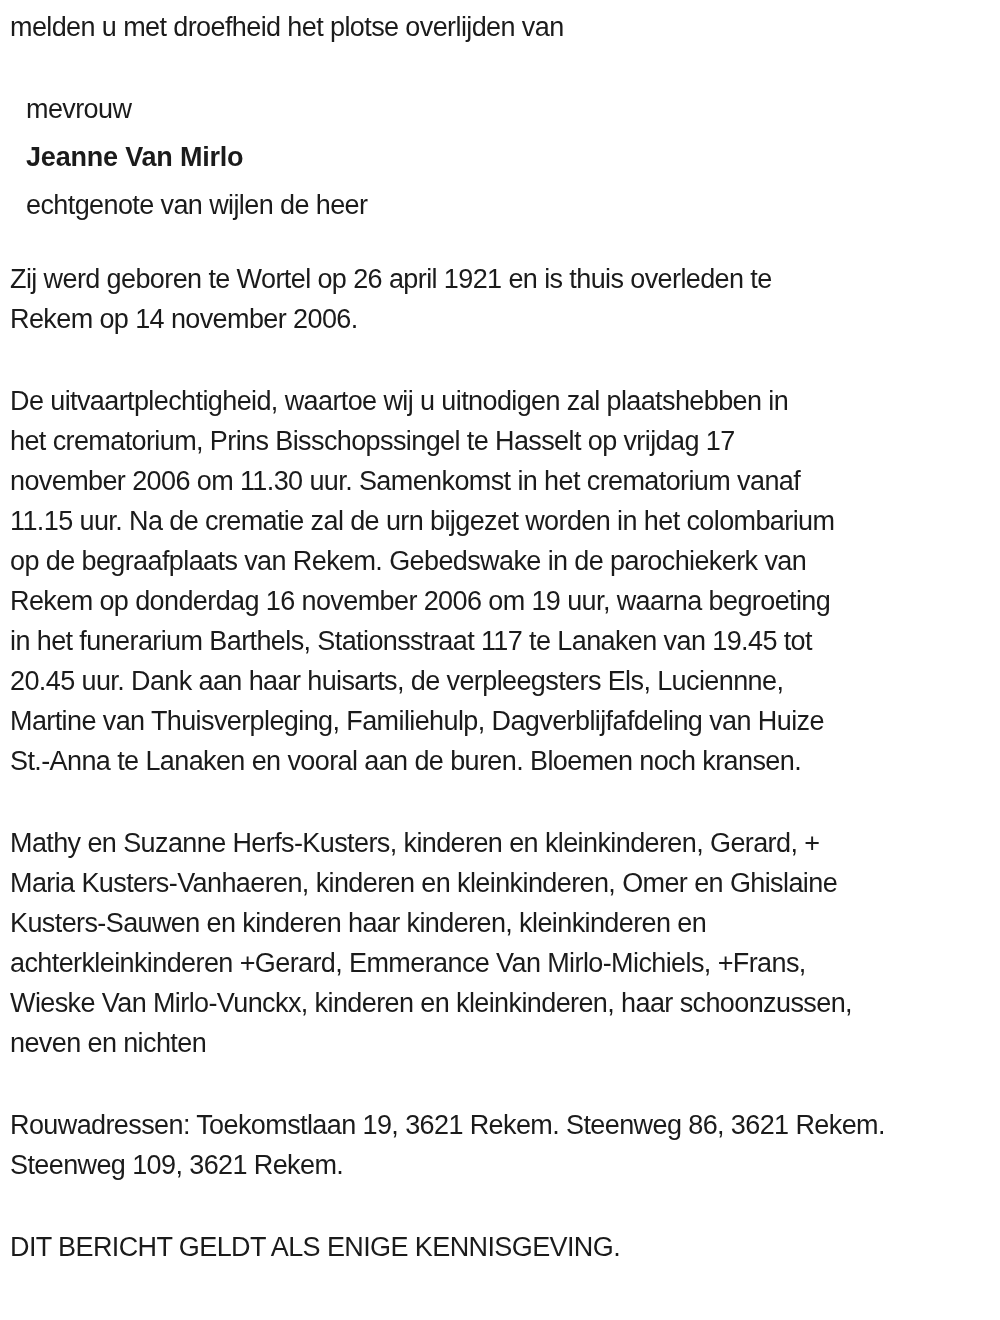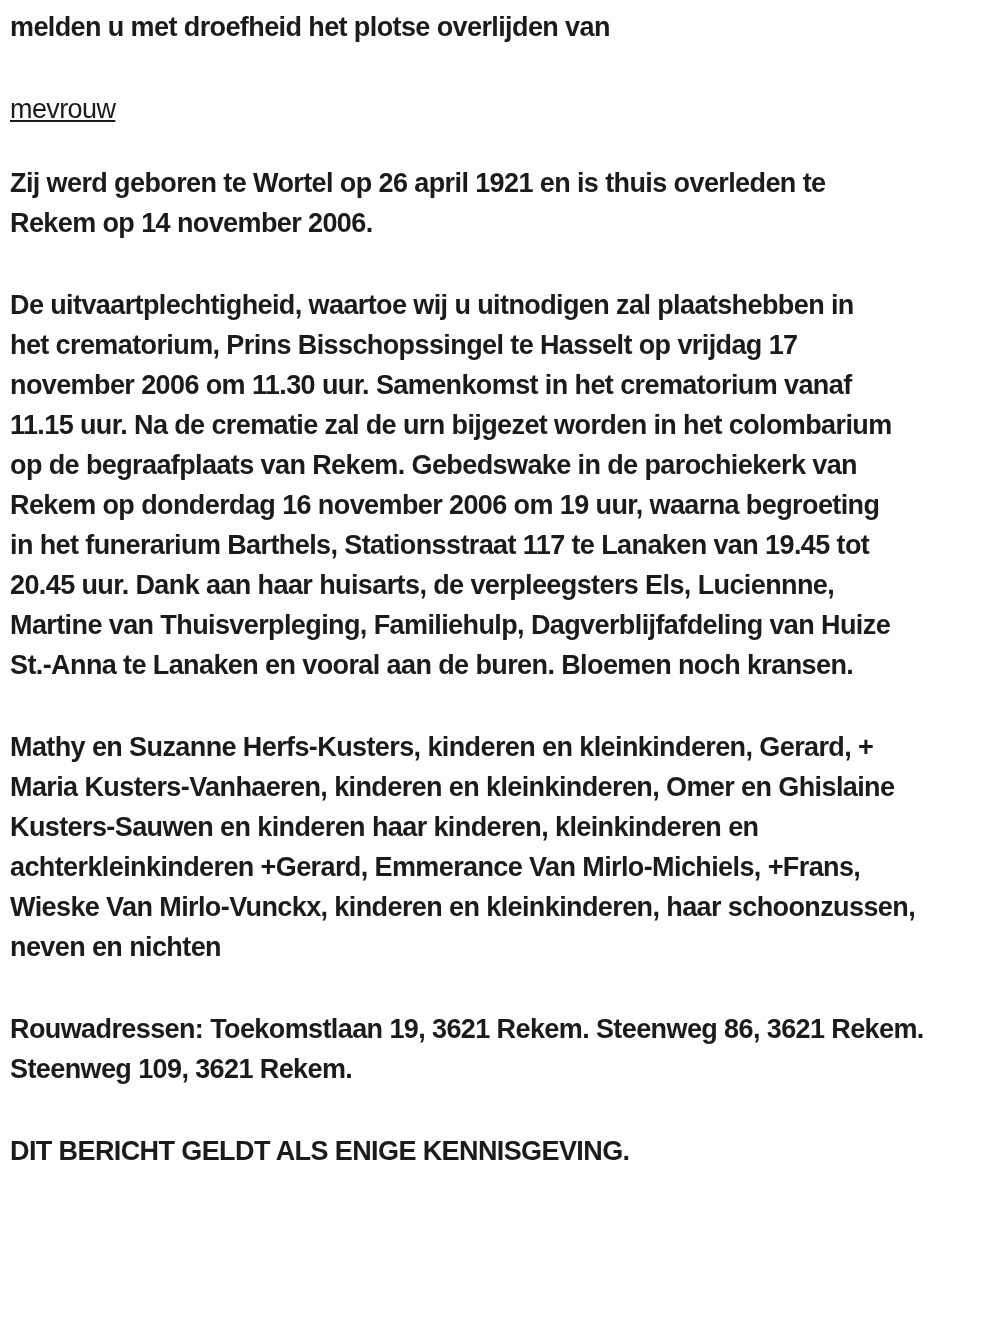--- a/index.html
+++ b/index.html
@@ -15,42 +15,42 @@
     font-family: "Liberation Sans", "DejaVu Sans", sans-serif;
     font-size: 27px;
     line-height: 40px;
     letter-spacing: -0.6px;
     color: #1b1b1b;
     overflow: hidden;
   }
   .para {
     margin: 0 0 42px 0;
     white-space: pre;
-    font-weight: bold;
   }
   .tight {
-    margin: 0 0 8px 0;
+    margin: 0 0 8px 16px;
     white-space: pre;
-    text-decoration: underline;
   }
   .name-block {
     margin: 0 0 34px 0;
   }
   .deceased-name {
     font-weight: 700;
     letter-spacing: -0.2px;
   }
 </style>
 </head>
 <body>
 
 <p class="para">melden u met droefheid het plotse overlijden van</p>
 
 <div class="name-block">
   <p class="tight">mevrouw</p>
+  <p class="tight deceased-name">Jeanne Van Mirlo</p>
+  <p class="tight">echtgenote van wijlen de heer</p>
 </div>
 
 <p class="para">Zij werd geboren te Wortel op 26 april 1921 en is thuis overleden te
 Rekem op 14 november 2006.</p>
 
 <p class="para">De uitvaartplechtigheid, waartoe wij u uitnodigen zal plaatshebben in
 het crematorium, Prins Bisschopssingel te Hasselt op vrijdag 17
 november 2006 om 11.30 uur. Samenkomst in het crematorium vanaf
 11.15 uur. Na de crematie zal de urn bijgezet worden in het colombarium
 op de begraafplaats van Rekem. Gebedswake in de parochiekerk van

